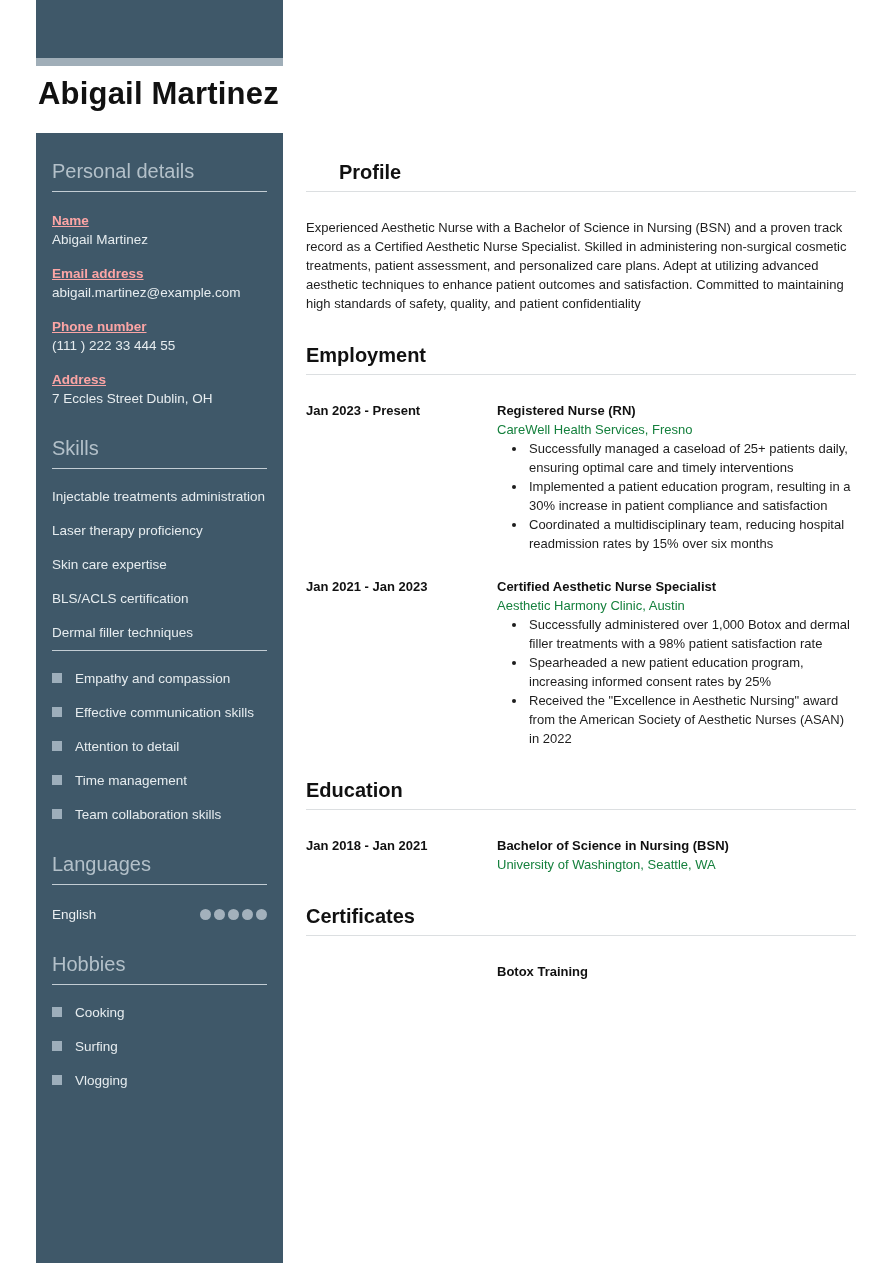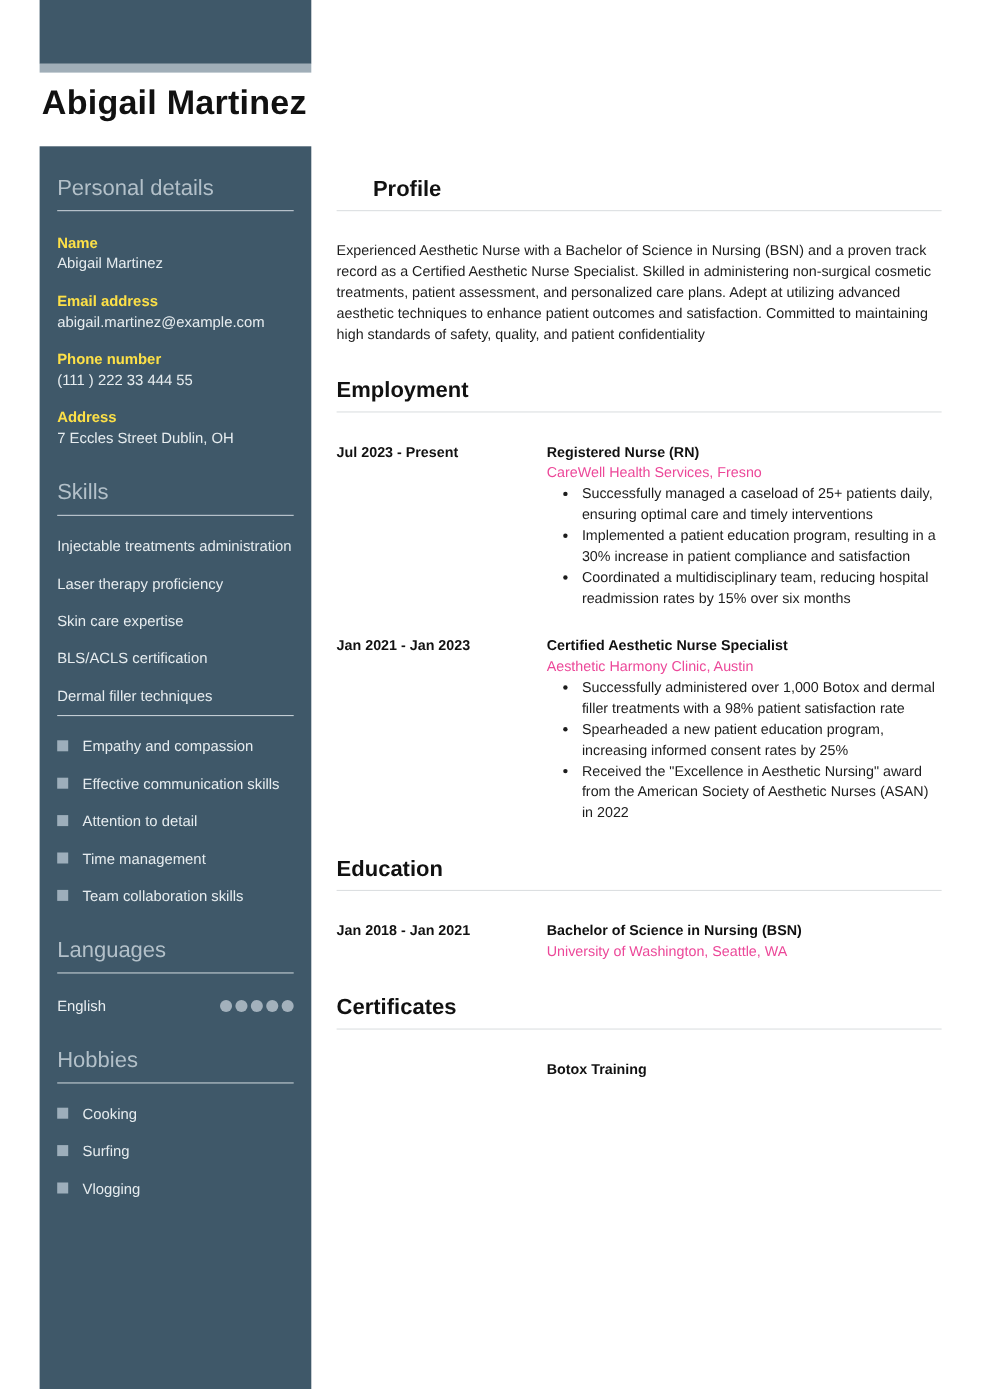--- a/index.html
+++ b/index.html
@@ -59,21 +59,21 @@
     line-height: 24px;
   }
   .side-title.first { margin-top: 26px; }
   .side-rule {
     border: 0;
     border-top: 1px solid #c3cdd4;
     margin: 8px 0 0 0;
   }
   .fields { margin-top: 19px; }
   .field + .field { margin-top: 15px; }
-  .field-label { font-weight: bold; color: #fde047; }
+  .field-label { font-weight: bold; color: #fca5a5; text-decoration: underline; }
   .field-value { color: #e6ecef; }
 
   ul.side-list {
     list-style: none;
     margin: 18px 0 0 0;
     padding: 0;
   }
   ul.side-list li + li { margin-top: 15px; }
   ul.side-list li { color: #e6ecef; }
 
@@ -123,21 +123,21 @@
   .profile-text { margin: 26px 0 0 0; }
 
   .entries { margin-top: 26px; }
   .entry {
     display: grid;
     grid-template-columns: 191px 1fr;
   }
   .entry + .entry { margin-top: 24px; }
   .entry-period { font-weight: bold; color: #111111; }
   .entry-role, .entry-degree { font-weight: bold; color: #111111; }
-  .entry-org { color: #ec4899; }
+  .entry-org { color: #15803d; }
   ul.bullets {
     margin: 0;
     padding: 0 0 0 30px;
   }
   ul.bullets li { padding-left: 2px; }
 
   .cert-rows { margin-top: 26px; }
   .cert-row {
     display: grid;
     grid-template-columns: 191px 1fr;
@@ -286,21 +286,21 @@
       <hr class="main-rule">
       <p class="profile-text">Experienced Aesthetic Nurse with a Bachelor of Science in Nursing (BSN) and a proven track record as a Certified Aesthetic Nurse Specialist. Skilled in administering non-surgical cosmetic treatments, patient assessment, and personalized care plans. Adept at utilizing advanced aesthetic techniques to enhance patient outcomes and satisfaction. Committed to maintaining high standards of safety, quality, and patient confidentiality</p>
     </section>
 
     <section>
       <h2 class="main-title">Employment</h2>
       <hr class="main-rule">
       <div class="entries">
 
           <div class="entry">
-            <div class="entry-period">Jul 2023 - Present</div>
+            <div class="entry-period">Jan 2023 - Present</div>
             <div class="entry-details">
               <div class="entry-role">Registered Nurse (RN)</div>
               <div class="entry-org">CareWell Health Services, Fresno</div>
               <ul class="bullets">
 
                   <li>Successfully managed a caseload of 25+ patients daily, ensuring optimal care and timely interventions</li>
 
                   <li>Implemented a patient education program, resulting in a 30% increase in patient compliance and satisfaction</li>
 
                   <li>Coordinated a multidisciplinary team, reducing hospital readmission rates by 15% over six months</li>

